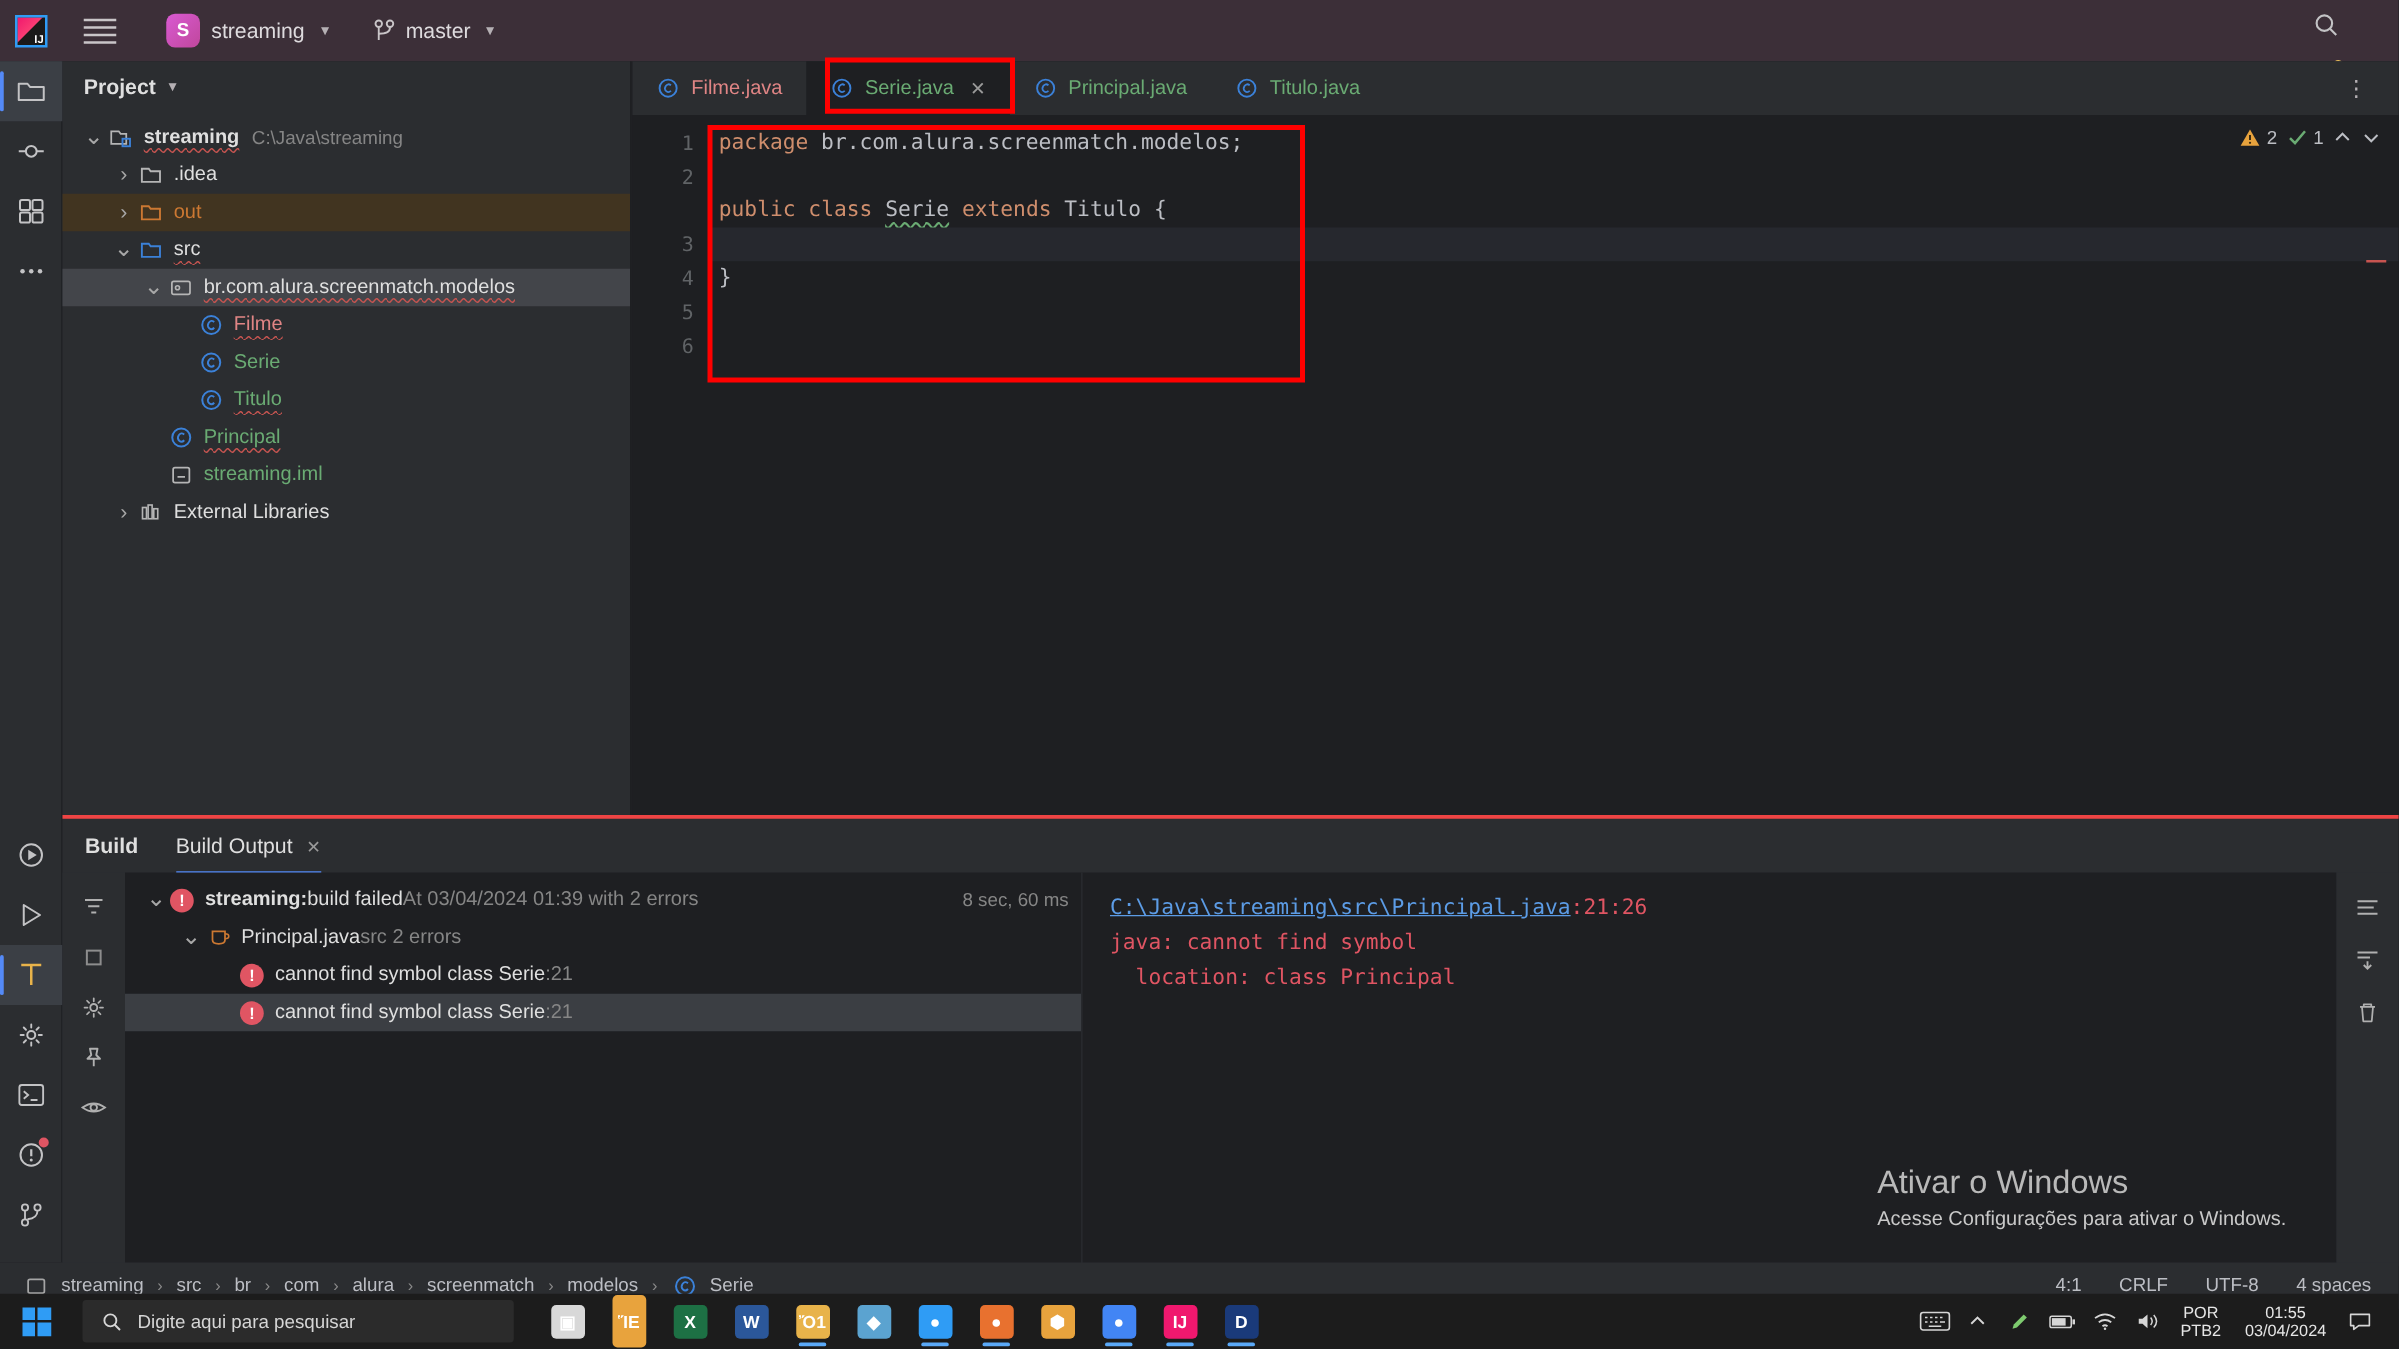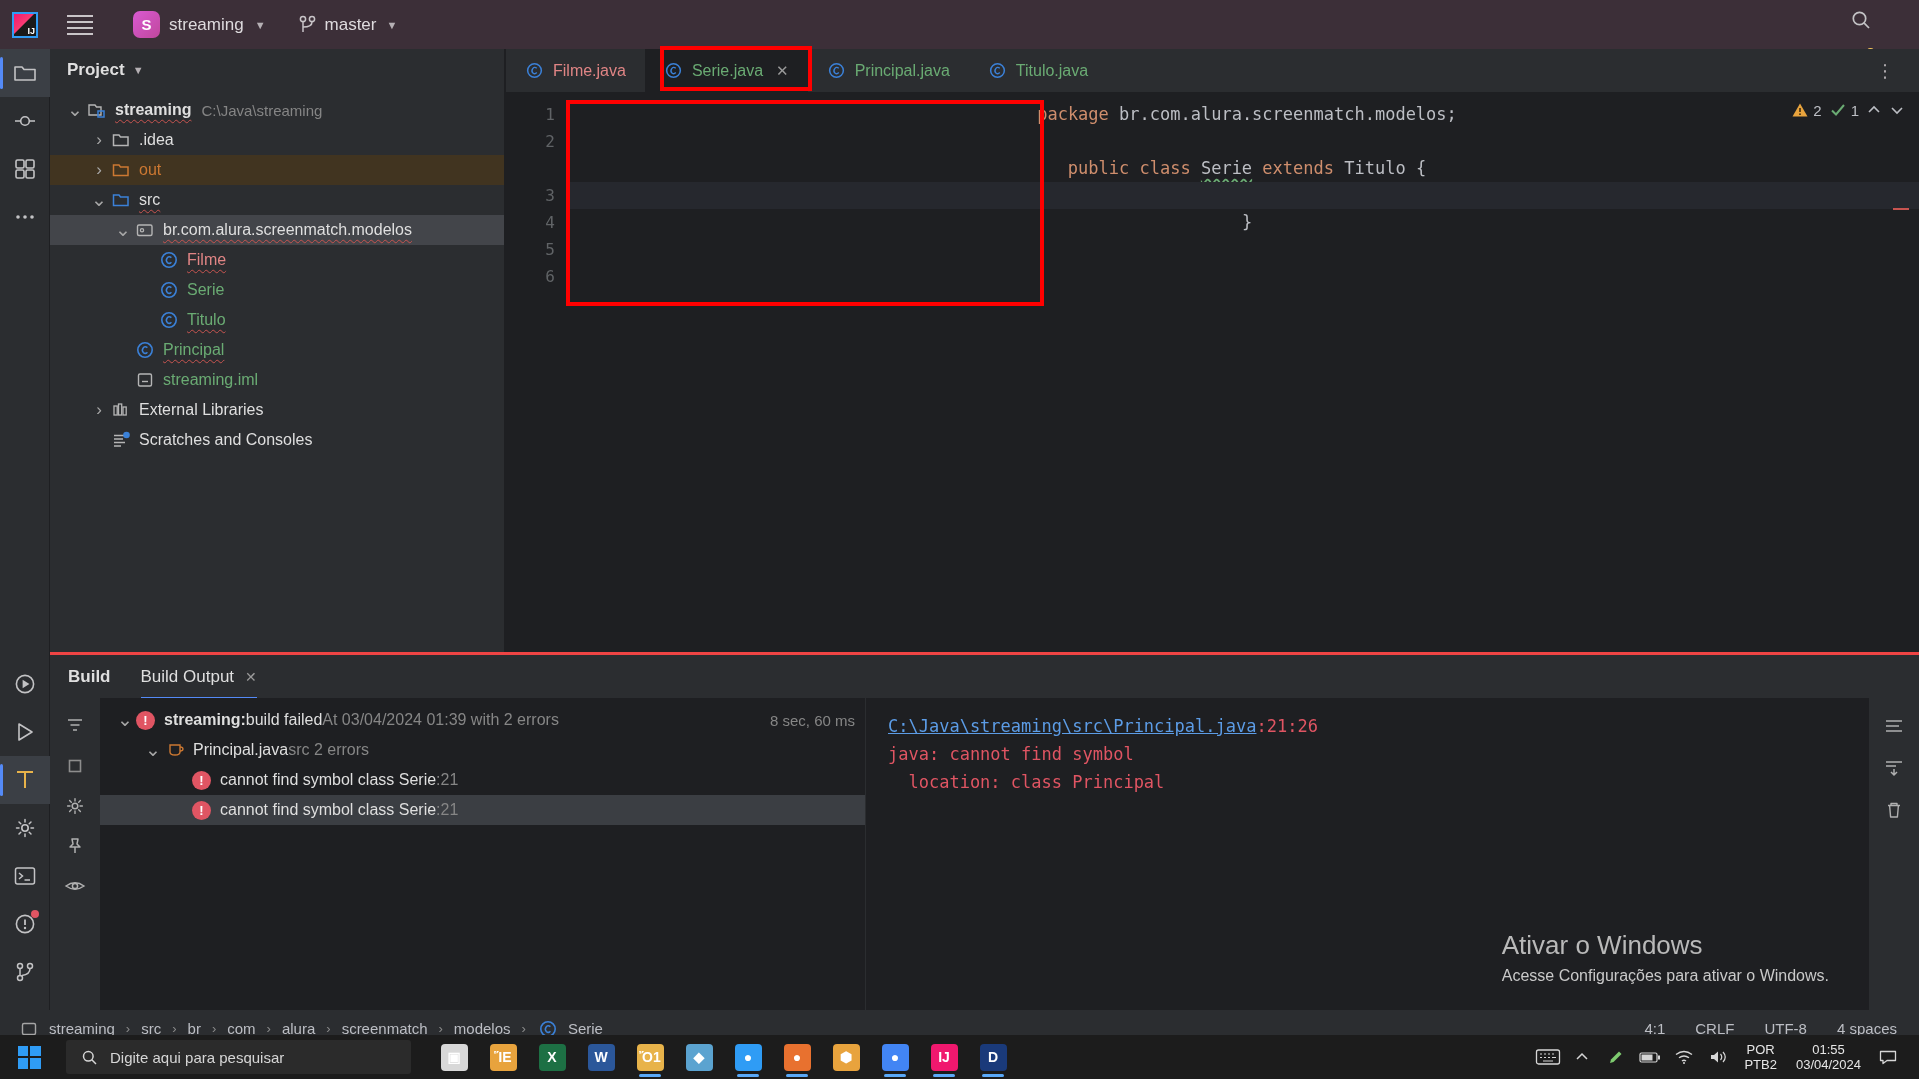--- a/index.html
+++ b/index.html
@@ -94,21 +94,21 @@
   .etab .tx { color: #6aab73; }
   .etab .tx.salmon { color: #e08585; }
   .etab-close { color: #9a9a9a; font-size: 15px; margin-left: 4px; }
   .tabbar-right { margin-left: auto; display: flex; align-items: center; padding-right: 14px; }
   .dots-v { color: #b5b0b4; font-size: 18px; letter-spacing: 1px; cursor:pointer; padding: 0 10px;}
 
   .codearea { position: relative; height: 560px; display: flex; }
   .gutter { width: 62px; background: #1e1f22; padding-top: 9px; flex: 0 0 62px;}
   .gline { height: 27px; text-align: right; padding-right: 13px; color: #606366; font-size: 16px;
            font-family: "DejaVu Sans Mono", monospace; line-height: 27px;}
-  .codeinner { flex: 1; padding-top: 9px; position: relative; overflow: hidden; text-align: center;}
+  .codeinner { flex: 1; padding-top: 9px; position: relative; overflow: hidden;}
   .cline { height: 27px; line-height: 27px; font-family: "DejaVu Sans Mono", monospace;
            font-size: 17px; white-space: pre; padding-left: 7px; }
   .kw { color: #cf8e6d; }
   .pl { color: #bcbec4; }
   .cls-u { color: #bcbec4; text-decoration: underline wavy #6aab73; text-underline-offset: 4px;}
   .inlay { height: 27px; line-height: 27px; color: #e06c75; font-size: 14px; padding-left: 7px;
            font-family: "Liberation Sans", sans-serif; }
   .hl-line { position: absolute; left: 0; right: 0; height: 27px; background: #26282e; }
 
   .editor-status {
@@ -485,31 +485,20 @@
           <span style="width: 38px; flex: 0 0 auto;"></span>
           <span class="twist" style="font-size: 17px;">›</span>
           <span class="tic">
             <svg width="20" height="20" viewBox="0 0 20 20">
               <rect x="3" y="6" width="3.2" height="9" fill="none" stroke="#b5b5b5" stroke-width="1.3"></rect>
               <rect x="7.5" y="4" width="3.2" height="11" fill="none" stroke="#b5b5b5" stroke-width="1.3"></rect>
               <rect x="12" y="7" width="3.2" height="8" fill="none" stroke="#b5b5b5" stroke-width="1.3"></rect>
             </svg>
           </span>
           <span class="tlabel">External Libraries</span>
-        </div>
-        <div class="trow">
-          <span style="width: 38px; flex: 0 0 auto;"></span>
-          <span class="twist"></span>
-          <span class="tic">
-            <svg width="20" height="20" viewBox="0 0 20 20">
-              <path d="M3 5.5 L15 5.5 M3 9 L12 9 M3 12.5 L14 12.5 M3 16 L10 16" stroke="#b5b5b5" stroke-width="1.4"></path>
-              <circle cx="15.5" cy="5" r="3.3" fill="#3b81d8"></circle>
-            </svg>
-          </span>
-          <span class="tlabel">Scratches and Consoles</span>
         </div>
       </div>
   </div>
 
   <div class="editor">
     <div class="tabbar" id="editor-tabs">
         <div class="etab">
           <svg width="19" height="19" viewBox="0 0 20 20">
             <circle cx="10" cy="10" r="7.2" fill="none" stroke="#3b81d8" stroke-width="1.6"></circle>
             <path d="M12.4 7.6 q-2.6 -2 -4.4 0.6 q-1.6 2.4 0.4 4.4 q2 1.8 4 -0.4" fill="none" stroke="#3b81d8" stroke-width="1.5"></path>
@@ -771,21 +760,21 @@
         <circle cx="7.3" cy="7.3" r="4.8" fill="none" stroke="#d6d6d6" stroke-width="1.5"></circle>
         <path d="M10.8 10.8 L15 15" stroke="#d6d6d6" stroke-width="1.5"></path>
       </svg>
       <span>Digite aqui para pesquisar</span>
     </div>
     <div class="tb-apps" id="taskbar-apps">
         <div class="tapp">
           <div style="width: 27px; height: 27px; border-radius: 4px; display: flex; align-items: center; justify-content: center; font-size: 14px; font-weight: 700; color: rgb(255, 255, 255); background: rgb(216, 216, 216);">▣</div>
         </div>
         <div class="tapp">
-          <div style="width: 27px; height: 27px; border-radius: 4px; display: flex; align-items: center; justify-content: center; font-size: 14px; font-weight: 700; color: rgb(255, 255, 255); background: rgb(232, 163, 61);">ἽE</div>
+          <div style="width: 27px; height: 42px; border-radius: 4px; display: flex; align-items: center; justify-content: center; font-size: 14px; font-weight: 700; color: rgb(255, 255, 255); background: rgb(232, 163, 61);">ἽE</div>
         </div>
         <div class="tapp">
           <div style="width: 27px; height: 27px; border-radius: 4px; display: flex; align-items: center; justify-content: center; font-size: 14px; font-weight: 700; color: rgb(255, 255, 255); background: rgb(29, 112, 68);">X</div>
         </div>
         <div class="tapp">
           <div style="width: 27px; height: 27px; border-radius: 4px; display: flex; align-items: center; justify-content: center; font-size: 14px; font-weight: 700; color: rgb(255, 255, 255); background: rgb(43, 87, 154);">W</div>
         </div>
         <div class="tapp run">
           <div style="width: 27px; height: 27px; border-radius: 4px; display: flex; align-items: center; justify-content: center; font-size: 14px; font-weight: 700; color: rgb(255, 255, 255); background: rgb(232, 179, 74);">Ὄ1</div>
         </div>

